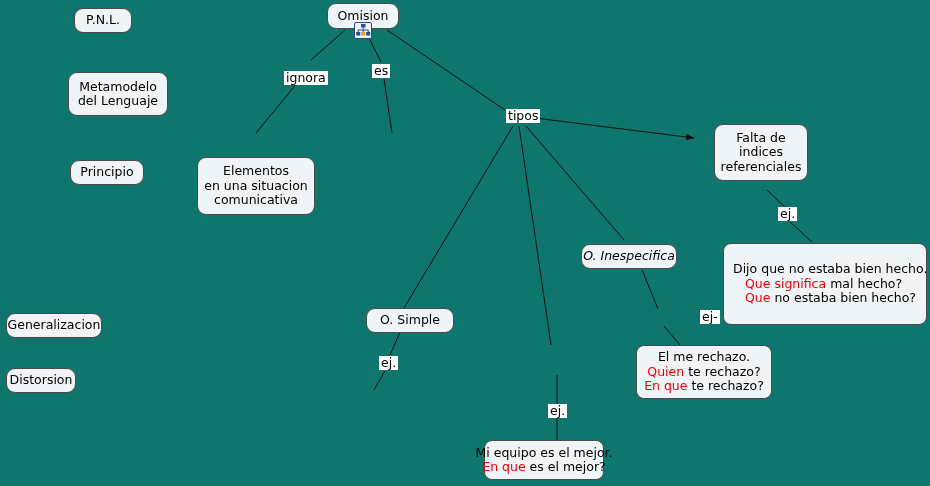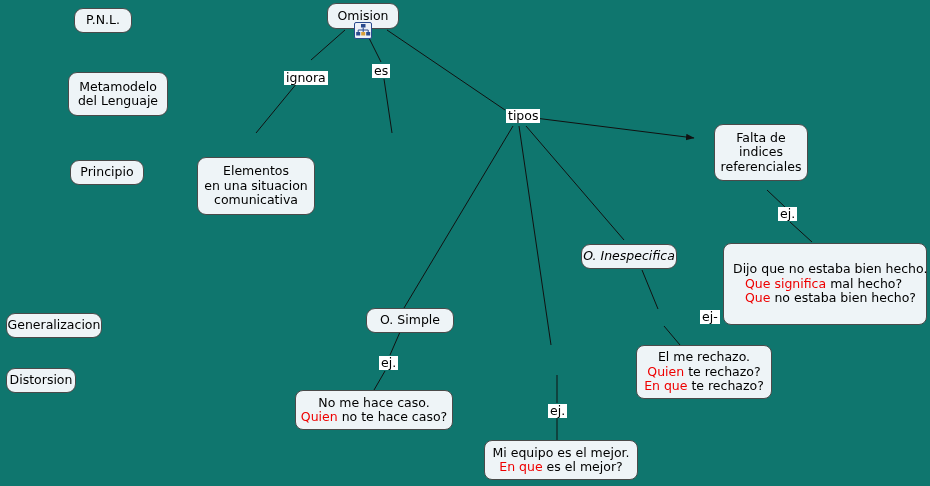--- a/index.html
+++ b/index.html
@@ -188,28 +188,22 @@
   </div>
 
   <div class="node example" style="left:723px; top:243px; width:204px; height:82px;">
     <span class="txt">
       <span class="ex-line">Dijo que no estaba bien hecho.</span>
       <span class="ex-line indent"><span class="red">Que significa</span><span> mal hecho?</span></span>
       <span class="ex-line indent"><span class="red">Que</span><span> no estaba bien hecho?</span></span>
     </span>
   </div>
 
-  <div class="node example" style="left:295px; top:390px; width:158px; height:40px; text-align:center; justify-content:center;">
-    <span class="txt" style="text-align:center;">
-      <span class="ex-line">No me hace caso.</span>
-      <span class="ex-line"><span class="red">Quien</span><span> no te hace caso?</span></span>
-    </span>
-  </div>
-
-  <div class="node example" style="left:484px; top:440px; width:154px; height:40px; text-align:center; justify-content:center;">
+
+  <div class="node example" style="left:484px; top:440px; width:120px; height:40px; text-align:center; justify-content:center;">
     <span class="txt" style="text-align:center;">
       <span class="ex-line">Mi equipo es el mejor.</span>
       <span class="ex-line"><span class="red">En que</span><span> es el mejor?</span></span>
     </span>
   </div>
 
   <div class="node example" style="left:636px; top:345px; width:136px; height:54px; text-align:center; justify-content:center;">
     <span class="txt" style="text-align:center;">
       <span class="ex-line">El me rechazo.</span>
       <span class="ex-line"><span class="red">Quien</span><span> te rechazo?</span></span>

